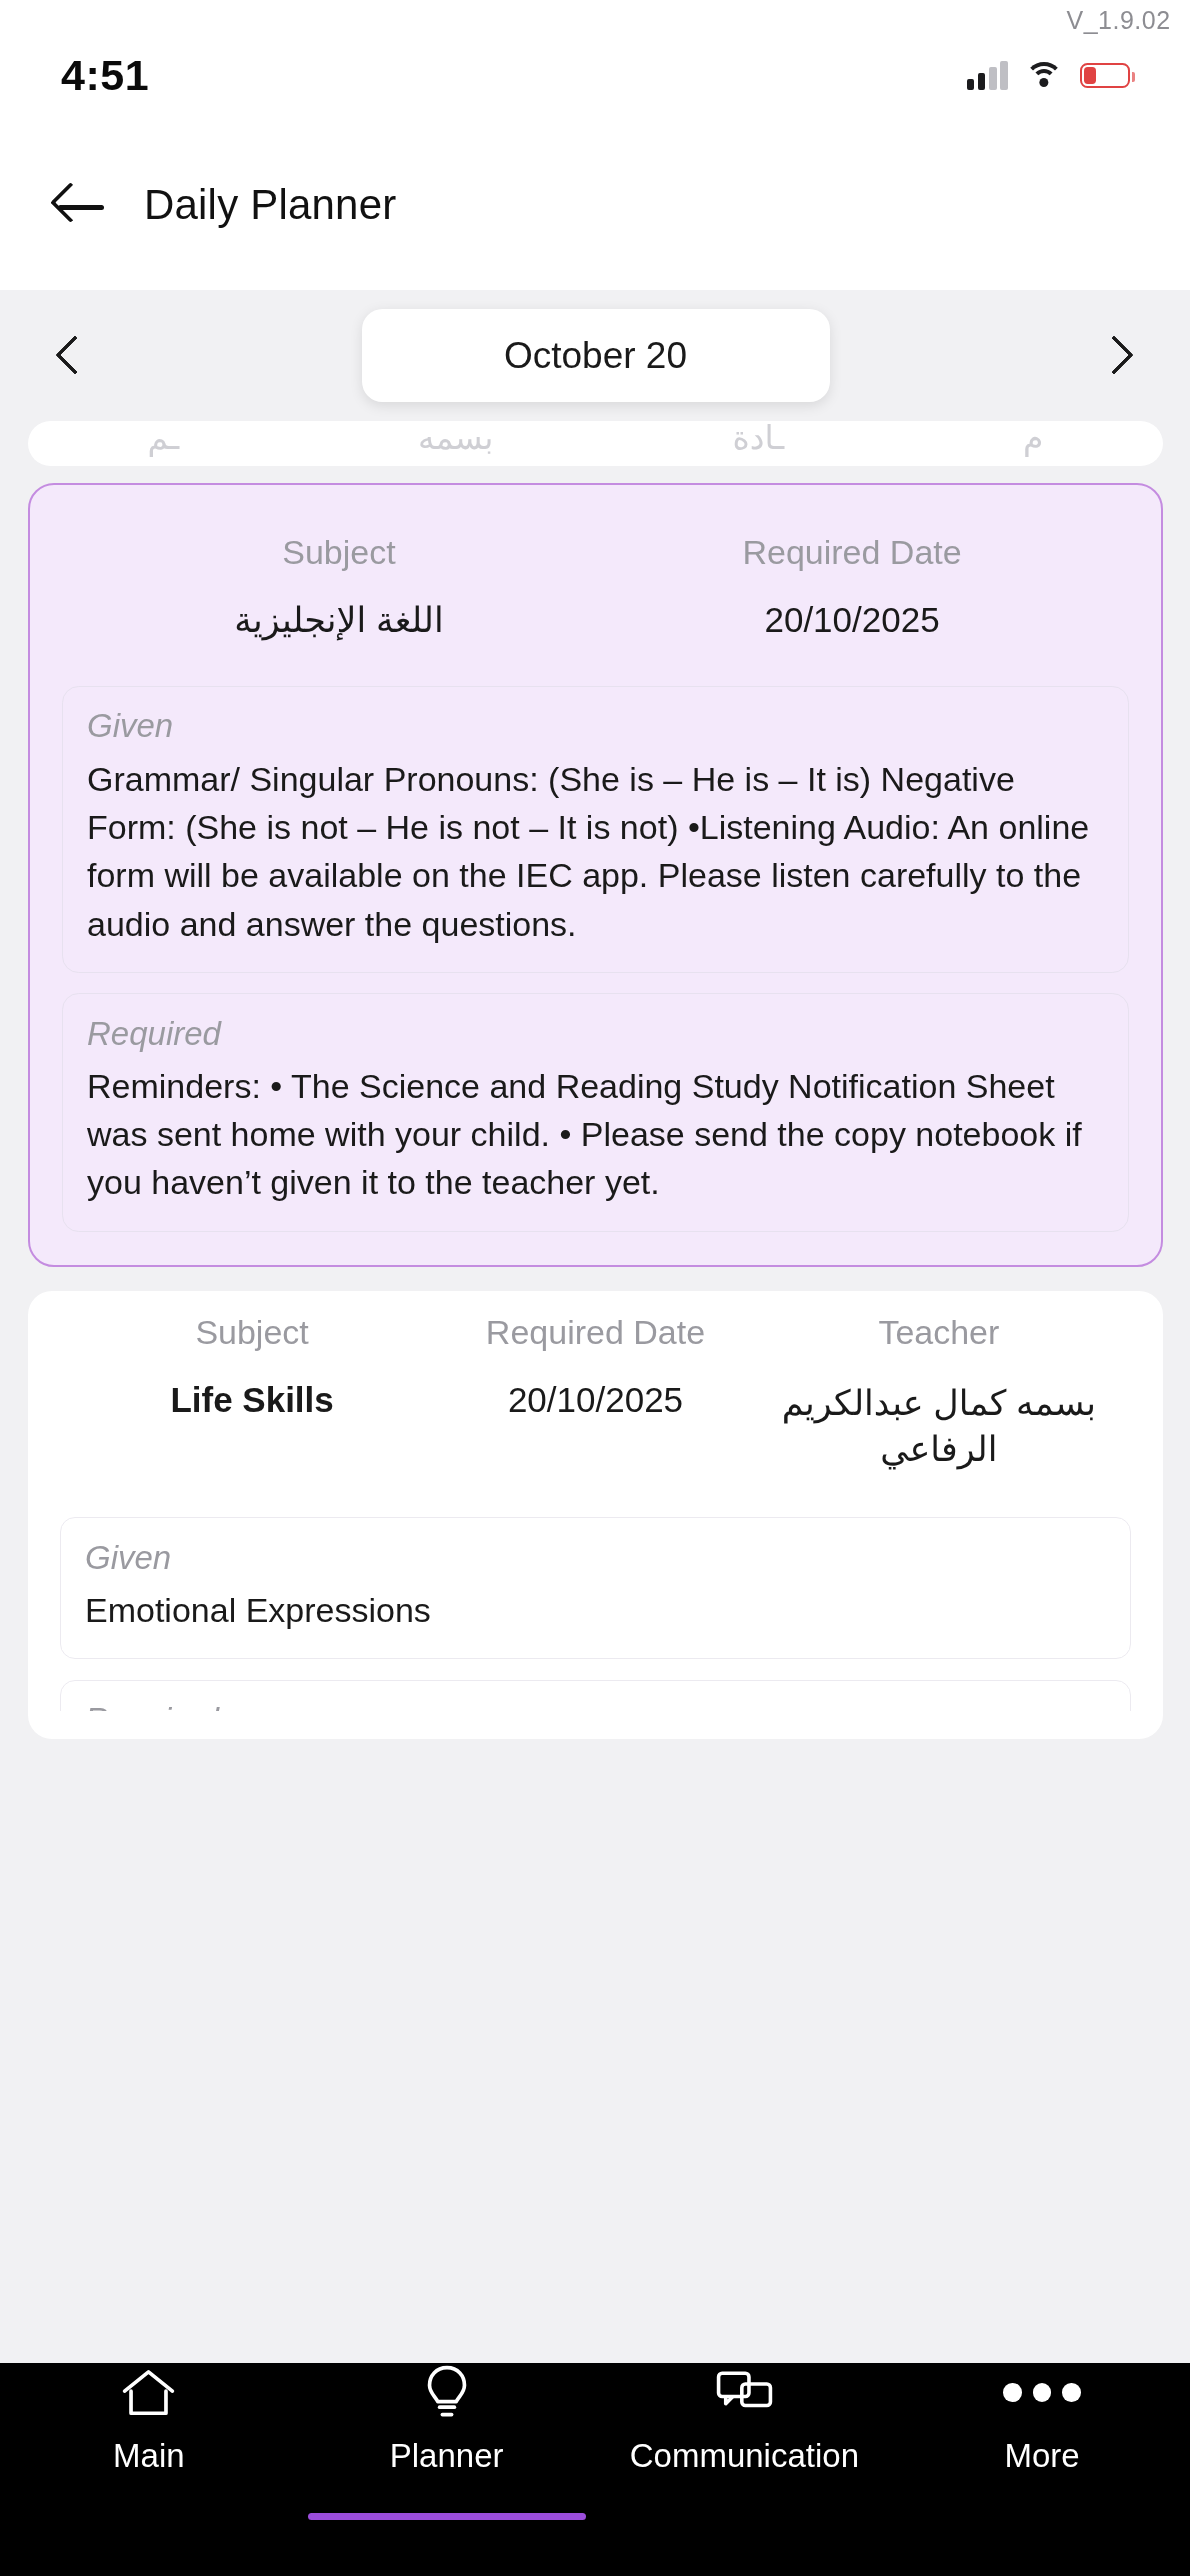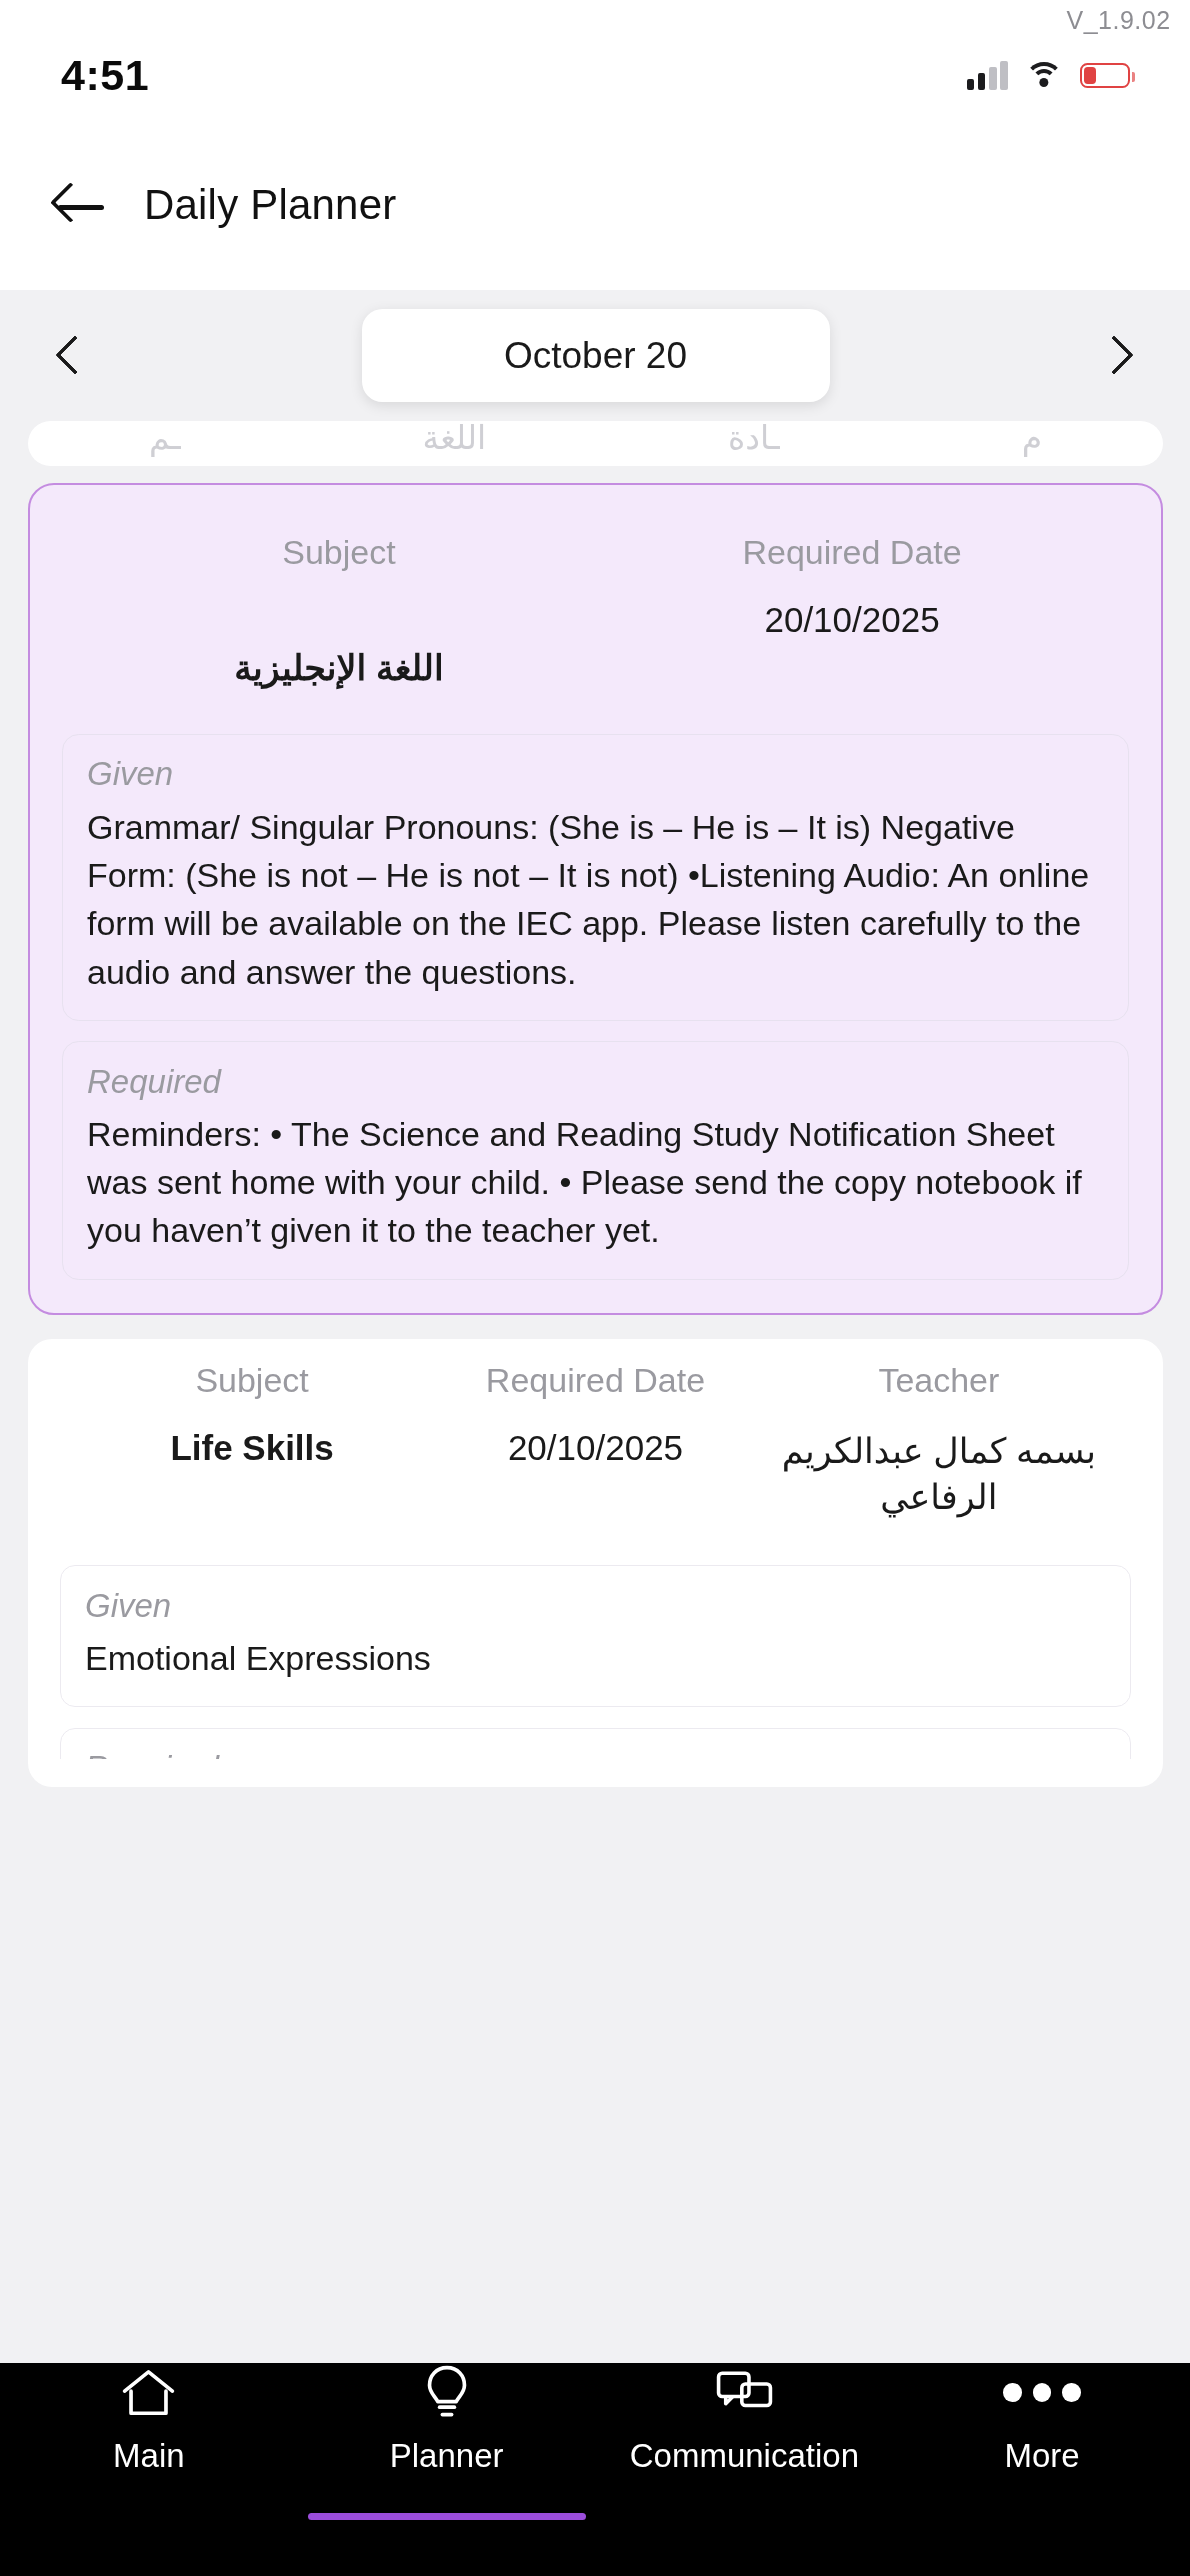--- a/index.html
+++ b/index.html
@@ -230,23 +230,22 @@
     padding: 28px 20.4px 26px 20.4px;
     align-items: flex-start;
   }
   .row-vals > div {
     text-align: center;
     font-size: 35px;
     color: #1a1a1a;
   }
   .subject-ar {
     color: #a855e8;
-    font-weight: bold;
+    font-weight: normal;
     direction: rtl;
-    margin-top: 48px;
   }
   .subject-en {
     color: #a855e8;
     font-weight: bold;
   }
   .teacher-ar {
     direction: rtl;
     line-height: 1.3;
     font-weight: 500;
   }
@@ -380,21 +379,21 @@
     <div class="date-pill">October 20</div>
     <div class="chev right"></div>
   </div>
 
   <div class="content">
 
     <div class="card clipped">
       <div class="clipped-inner">
         <span>م</span>
         <span>ـادة</span>
-        <span>اللغة</span>
+        <span>بسمه</span>
         <span>ـم</span>
       </div>
     </div>
 
     <div class="card highlight">
       <div class="row-head two-col">
         <div>Subject</div>
         <div>Required Date</div>
       </div>
       <div class="row-vals two-col">

